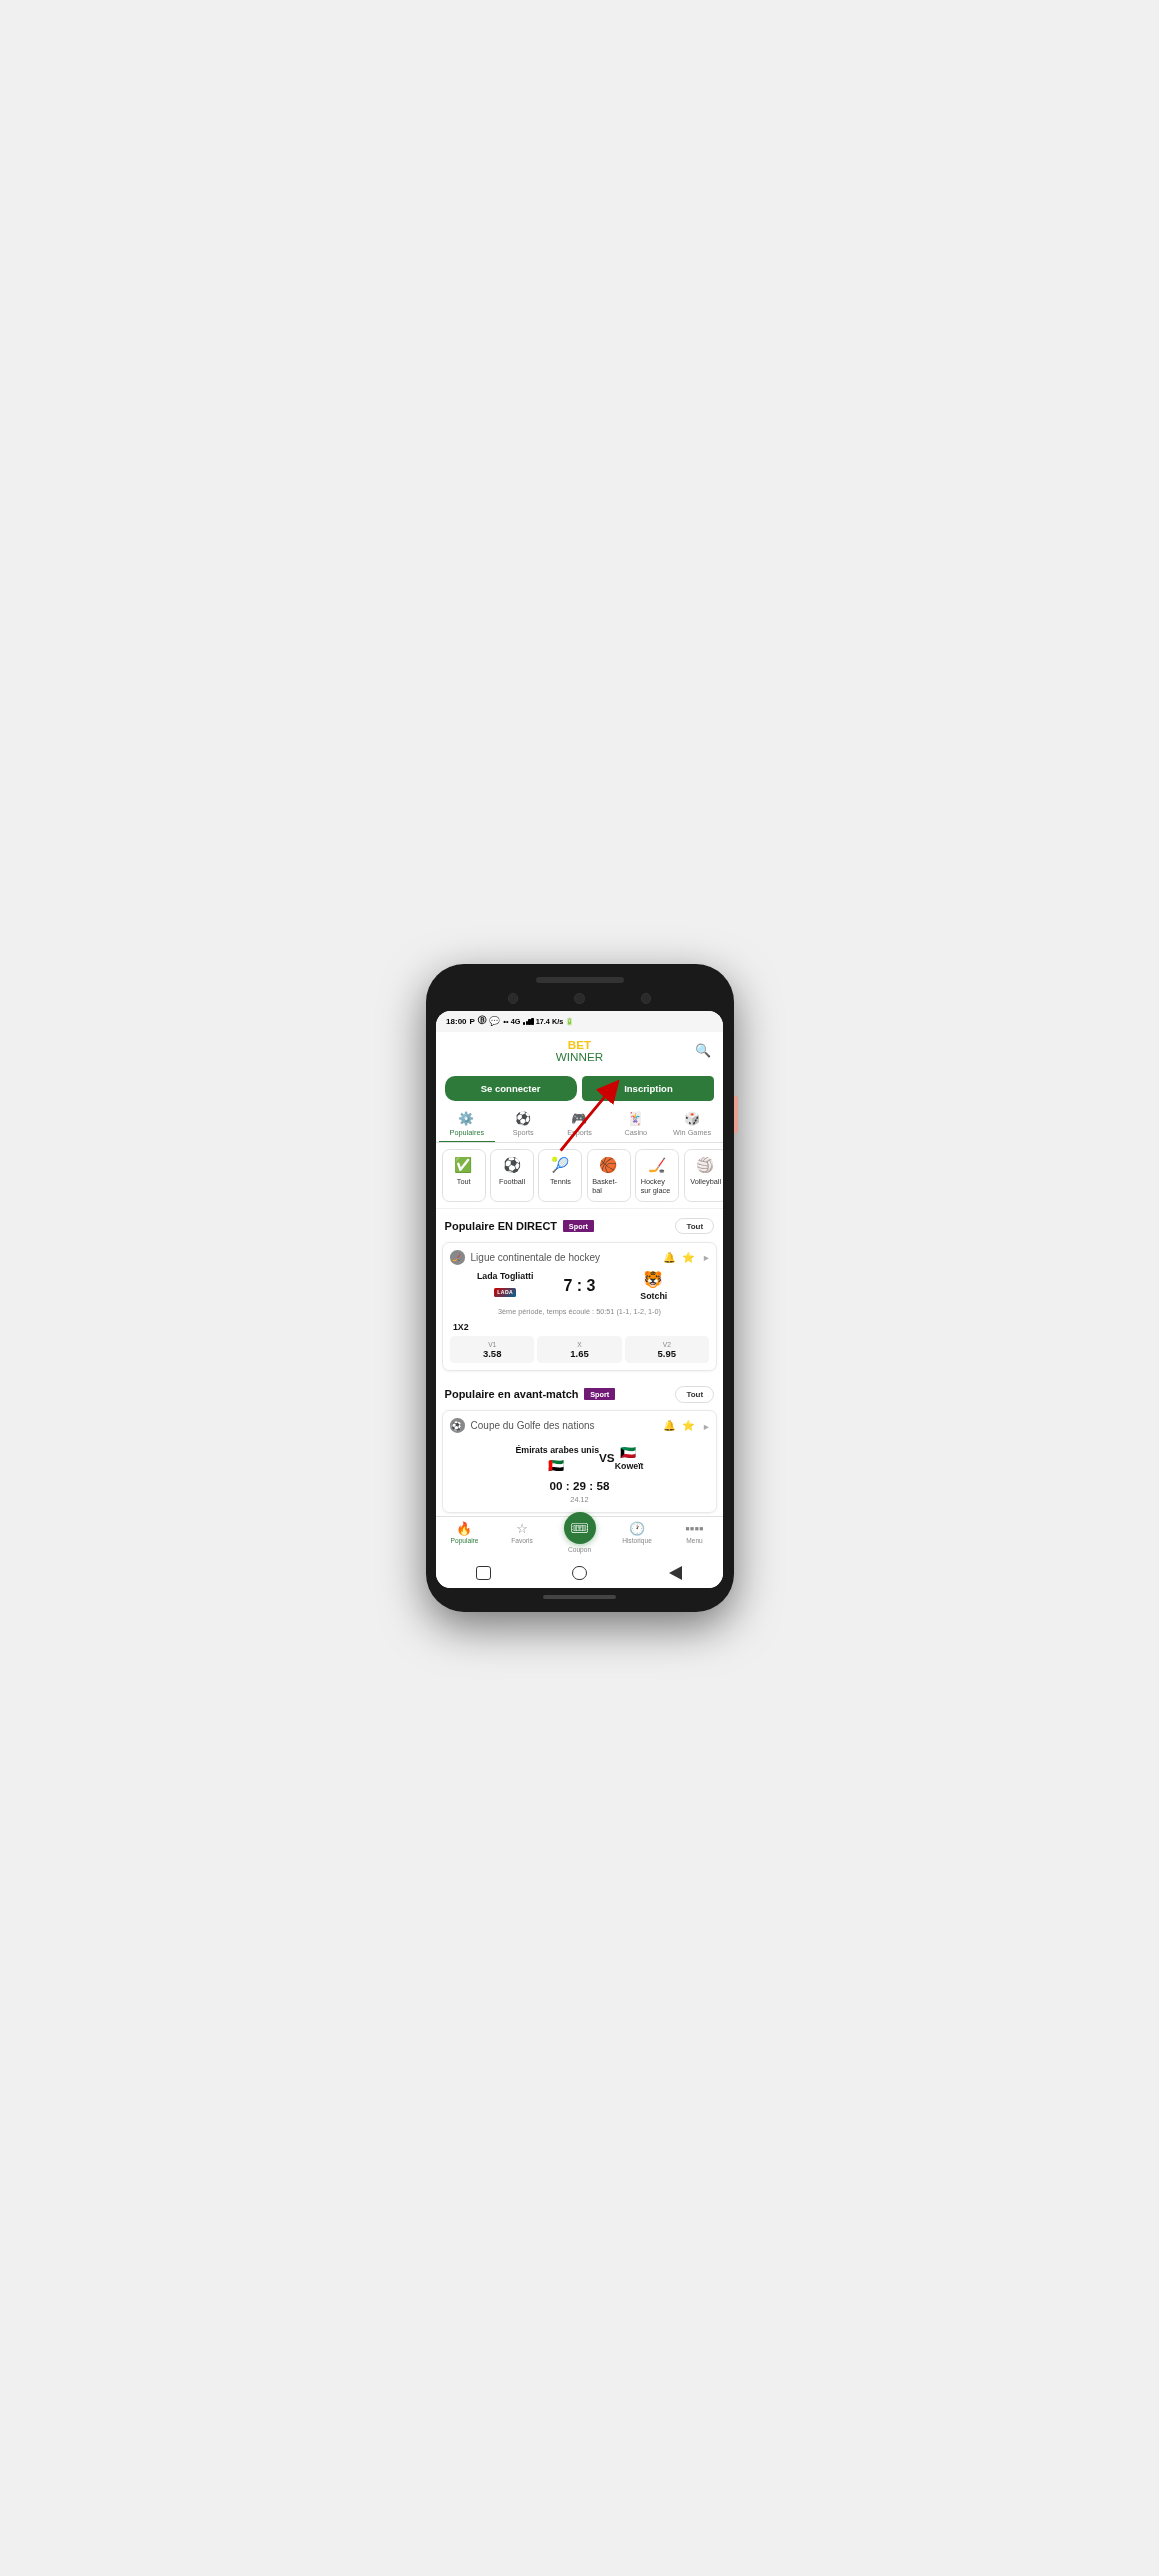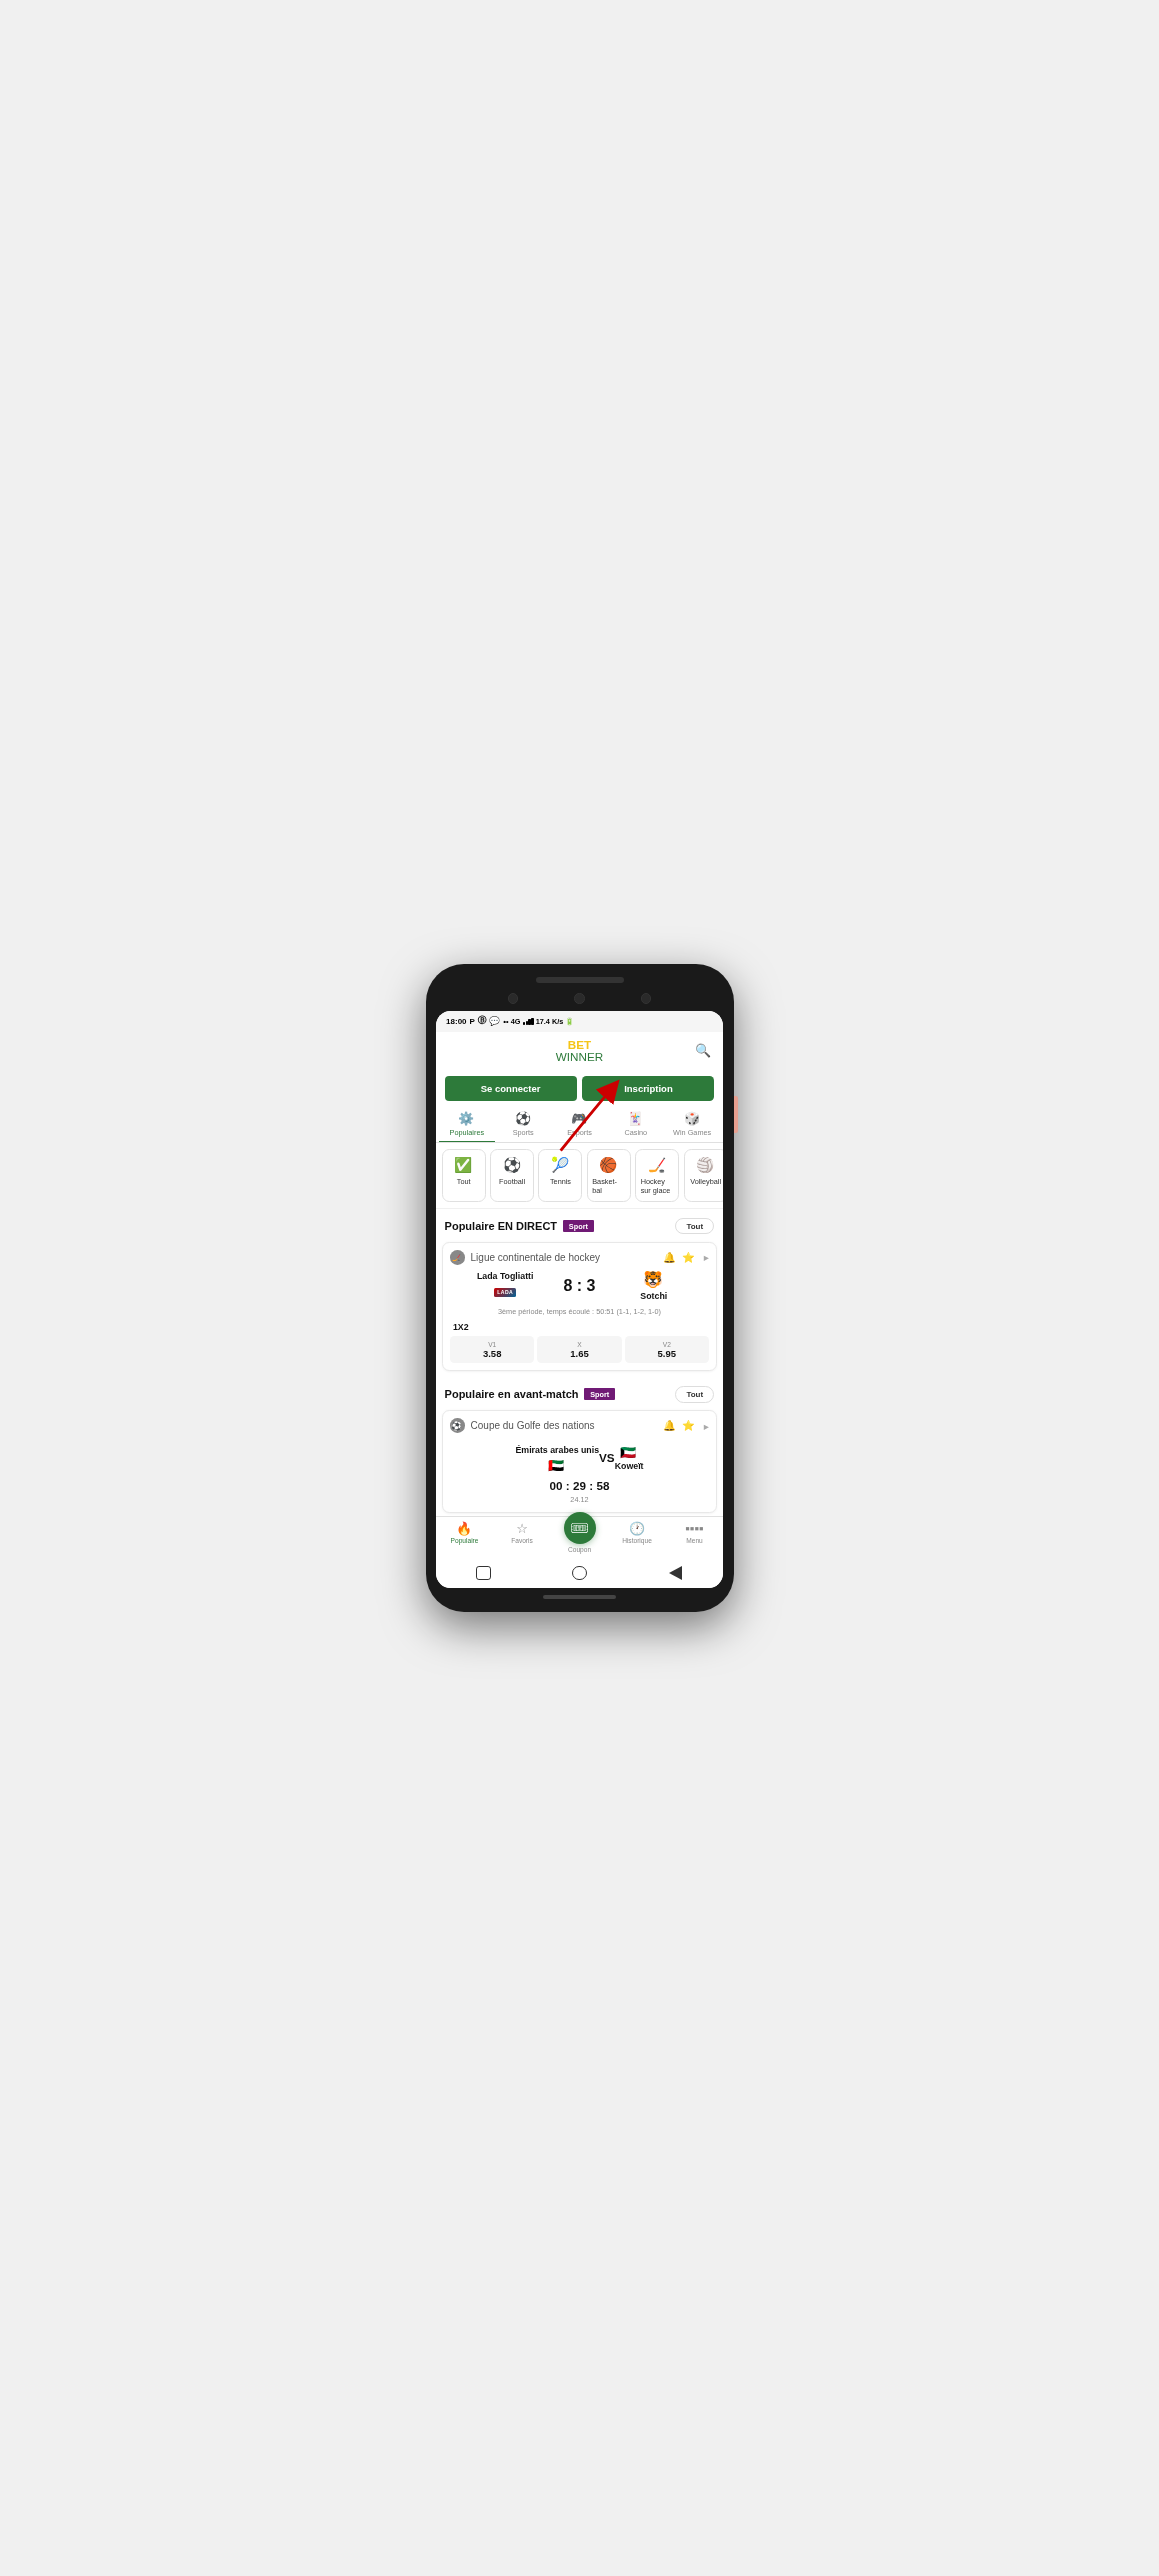--- a/index.html
+++ b/index.html
@@ -113,21 +113,21 @@
       display: flex;
       gap: 5.9px;
       padding: 5.9px 8.8px;
       background: #fff;
     }
     .btn-connecter {
       flex: 1;
       background: #2d7a3a;
       color: #fff;
       border: none;
-      border-radius: 4px;
+      border-radius: 10px;
       padding: 7.3px 5.9px;
       font-size: 9.5px;
       font-weight: 600;
       cursor: pointer;
     }
     .btn-inscription {
       flex: 1;
       background: #2d7a3a;
       color: #fff;
       border: none;
@@ -603,21 +603,21 @@
         <span style="margin-left:2.9px; color:#aaa; font-size:10.3px;">▸</span>
       </div>
       <div class="match-teams">
         <div class="team-home">
           <span class="team-name">Lada Togliatti</span>
           <div class="team-logo">
             <span class="lada-logo">LADA</span>
           </div>
         </div>
         <div>
-          <div class="score-display">8 : 3</div>
+          <div class="score-display">7 : 3</div>
         </div>
         <div class="team-away">
           <div class="team-logo">
             <span class="sotchi-logo">🐯</span>
           </div>
           <span class="team-name">Sotchi</span>
         </div>
       </div>
       <div class="match-time">3ème période, temps écoulé : 50:51 (1-1, 1-2, 1-0)</div>
       <div style="font-size:8.8px; font-weight:700; color:#111; margin-bottom:4.4px; padding-left:2.9px;">1X2</div>

